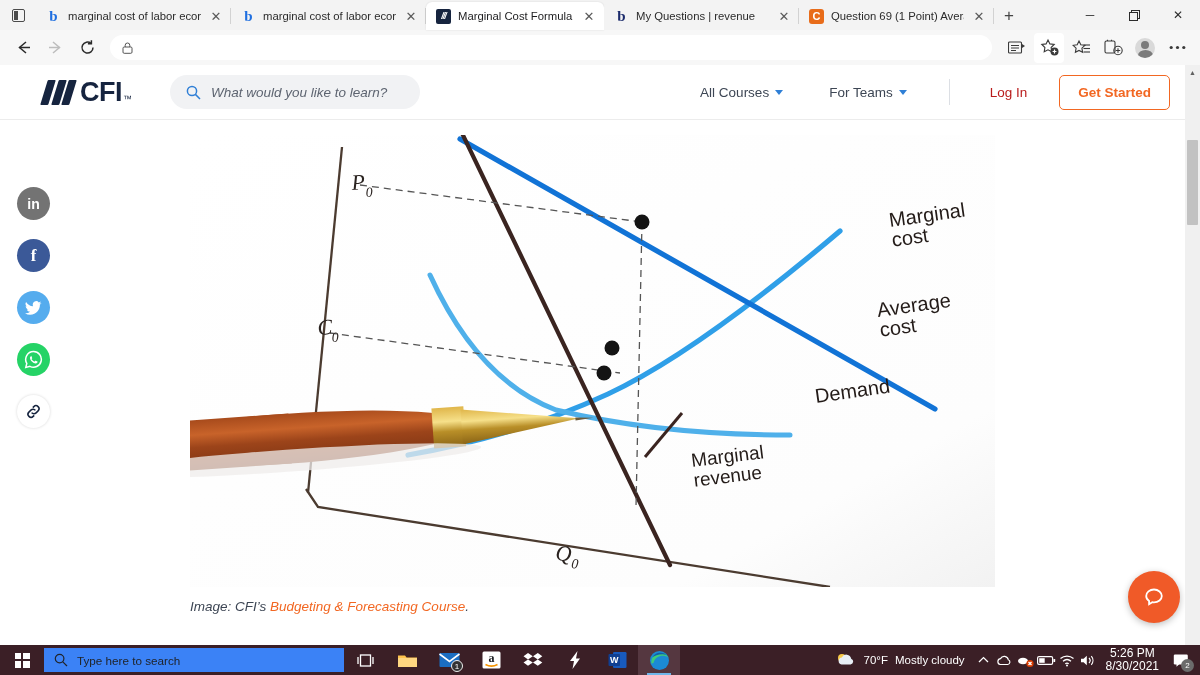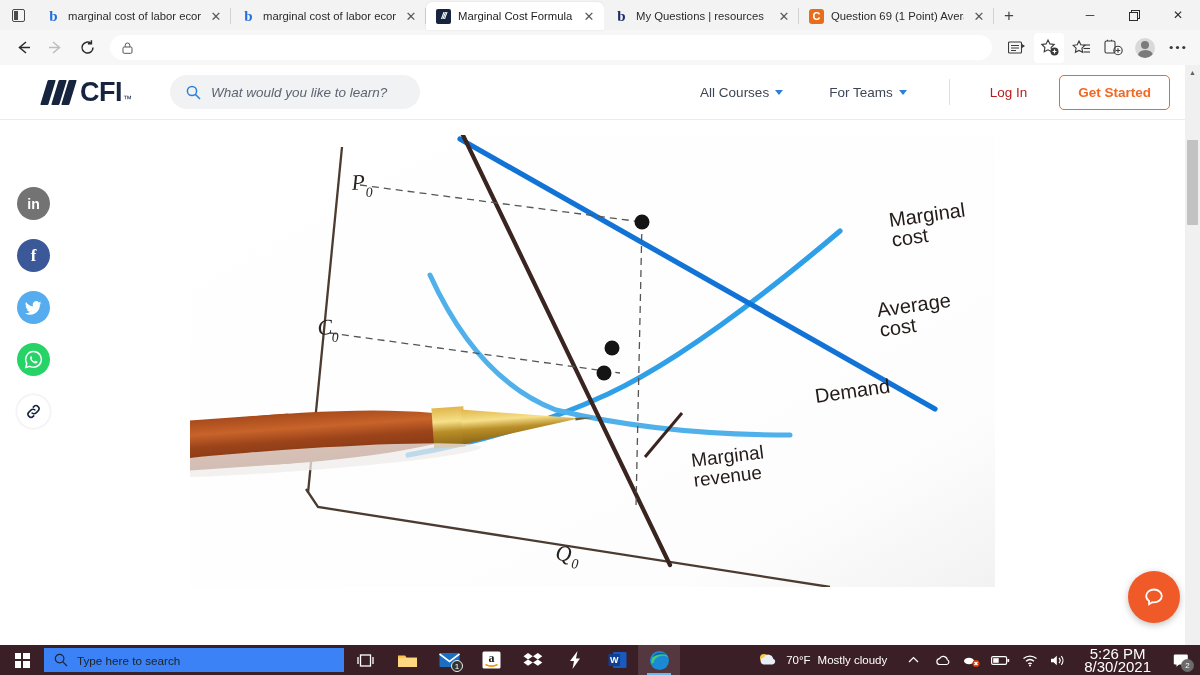--- a/index.html
+++ b/index.html
@@ -130,24 +130,24 @@
   .start { width:44px;height:30px;display:flex;align-items:center;justify-content:center;}
   .winlogo{width:15px;height:15px;display:grid;grid-template-columns:1fr 1fr;grid-template-rows:1fr 1fr;gap:1.6px;}
   .winlogo i{background:#fff;display:block;}
   .tb-search { width:300px;height:24px;background:#3b82f6;display:flex;align-items:center;gap:9px;padding:0 10px;font-size:11.7px;color:#20242b;}
   .tb-icons { display:flex; align-items:center; height:30px; }
   .tb-ic { width:42px;height:30px;display:flex;align-items:center;justify-content:center;position:relative;}
   .tb-ic.active { background:#553740; }
   .tb-ic.active::after{content:"";position:absolute;bottom:0;left:9px;width:24px;height:2.5px;background:#6fb6ea;}
   .badge { position:absolute; right:7px; bottom:3px; width:12px;height:12px;border-radius:50%;background:#333;
            color:#fff;font-size:8px;display:flex;align-items:center;justify-content:center;border:1px solid #eee;}
-  .tray { margin-left:auto; display:flex; align-items:center; gap:8px; height:30px; padding-right:4px; }
+  .tray { margin-left:auto; display:flex; align-items:center; gap:0; height:30px; padding-right:4px; }
   .weather { display:flex;align-items:center;gap:7px; color:#fff; font-size:11.5px; padding:0 8px; }
   .tray-ic { width:21px;height:30px;display:flex;align-items:center;justify-content:center;color:#fff;}
-  .clock { color:#fff; font-size:15px; line-height:13px; text-align:center; padding:0 7px; }
+  .clock { color:#fff; font-size:12px; line-height:13px; text-align:center; padding:0 7px; }
   .notif { width:30px;height:30px;display:flex;align-items:center;justify-content:center;position:relative;}
   .notif-badge{position:absolute;right:2px;bottom:3px;width:13px;height:13px;border-radius:50%;background:#6b6b6b;
                color:#fff;font-size:8px;display:flex;align-items:center;justify-content:center;}
 </style>
 </head>
 <body>
 
 <div class="screen">
 
   <div class="browser">
@@ -170,21 +170,21 @@
       </div>
 
       <div class="tab active">
         <span class="favicon fv-cfi">///</span>
         <span class="tab-title">Marginal Cost Formula - Definition, Examples</span>
         <span class="tab-close">✕</span>
       </div>
 
       <div class="tab inactive">
         <span class="favicon fv-bartleby">b</span>
-        <span class="tab-title">My Questions | resources</span>
+        <span class="tab-title">My Questions | revenue</span>
         <span class="tab-close">✕</span>
       </div>
 
       <div class="tab inactive">
         <span class="favicon fv-chegg">C</span>
         <span class="tab-title">Question 69 (1 Point) Average</span>
         <span class="tab-close">✕</span>
       </div>
 
       <div class="newtab">+</div>
@@ -407,20 +407,23 @@
               <ellipse cx="95" cy="300" rx="190" ry="25" fill="url(#penwood)"></ellipse>
               <rect x="-100" y="275" width="200" height="50" fill="url(#penwood)"></rect>
               <rect x="243" y="280" width="32" height="40" fill="url(#pengold)"></rect>
               <path d="M272 283 L390 300 L272 318 Z" fill="url(#pengold)"></path>
               <path d="M386 299 L404 300.5 L386 302 Z" fill="#6c5a3a"></path>
               <ellipse cx="95" cy="322" rx="195" ry="11" fill="#efeceb" opacity="0.75"></ellipse>
             </g>
           </svg>
         </div>
 
+        <div class="fig-caption">
+          <span>Image: CFI’s </span><span class="lnk">Budgeting &amp; Forecasting Course</span><span>.</span>
+        </div>
       </div>
 
       <div class="chat-fab">
         <svg width="24" height="24" viewBox="0 0 24 24">
             <path d="M12 4.5c-4.3 0-7.8 2.9-7.8 6.5 0 2 1.1 3.8 2.9 5v3.2l3.2-2a9.6 9.6 0 0 0 1.7.2c4.3 0 7.8-2.9 7.8-6.4S16.3 4.5 12 4.5z" fill="none" stroke="#fff" stroke-width="1.8"></path>
           </svg>
       </div>
     </div>
 
     <div class="scrollbar">

